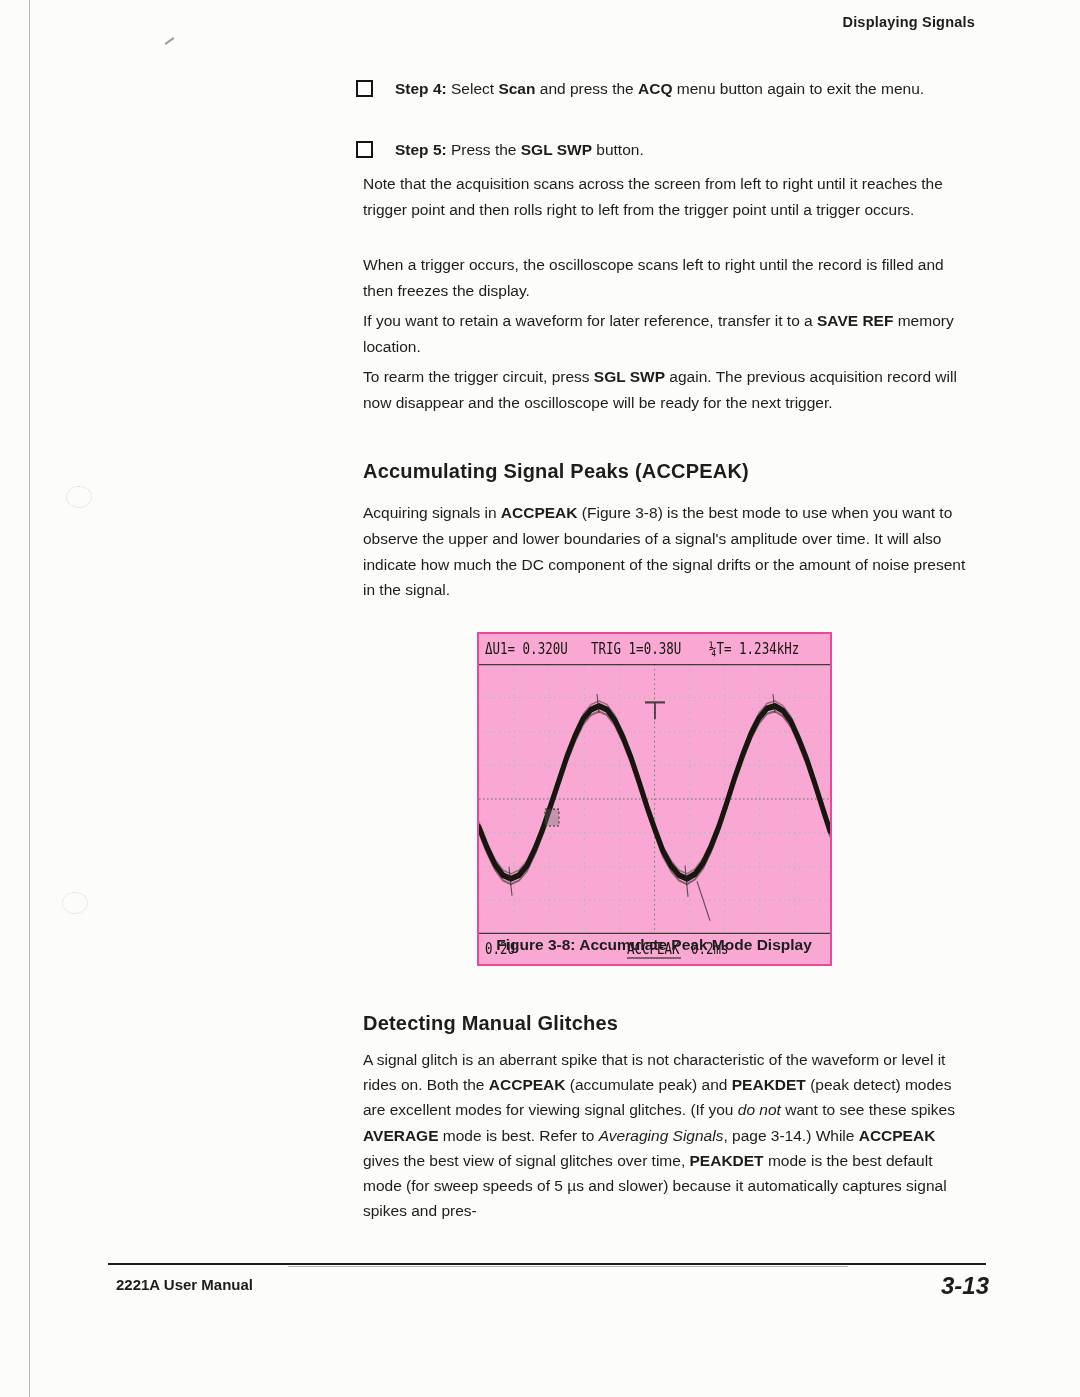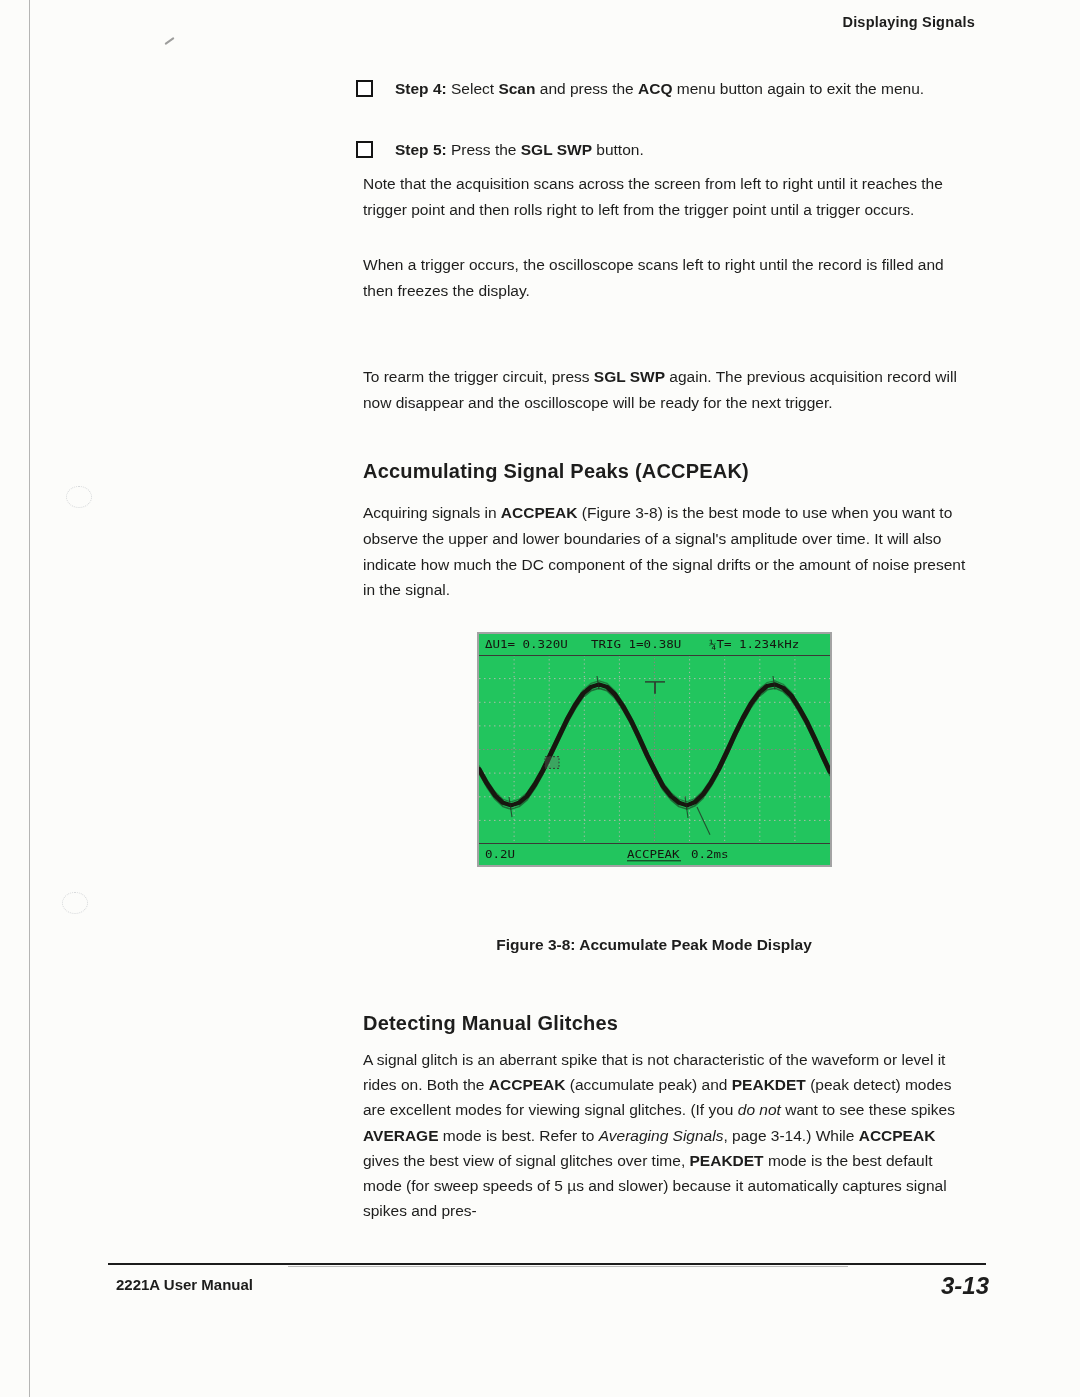--- a/index.html
+++ b/index.html
@@ -29,21 +29,21 @@
   .p2 { top:252px; }
   .p3 { top:308px; }
   .p4 { top:364px; }
   .p5 { top:500px; }
   .p6 { top:1047px; width:612px; line-height:25.2px; }
 
   .section-heading { position:absolute; left:363px; font-size:20px; font-weight:bold; letter-spacing:.2px; }
   .h-accpeak { top:460px; }
   .h-glitches { top:1012px; }
 
-  .figure { position:absolute; left:477px; top:632px; width:355px; height:235px; border:2px solid #a3a3a3; background:#22c55e; }
+  .figure { position:absolute; left:477px; top:632px; width:355px; height:334px; border:2px solid #ec4899; background:#f9a8d4; }
   .figure svg { display:block; width:100%; height:100%; }
   .figure text { font-family:"DejaVu Sans Mono", monospace; font-size:12.5px; fill:#15150f; }
 
   .figure-caption { position:absolute; left:351px; top:936px; width:606px; text-align:center; font-size:15.5px; font-weight:bold; }
 
   .footer-rule { position:absolute; left:108px; top:1263px; width:878px; height:2px; background:#1c1c1c; }
   .footer-rule::after { content:""; position:absolute; left:180px; top:3px; width:560px; height:1px; background:#777; opacity:.5; }
   .footer-left { position:absolute; left:108px; top:1276px; font-size:15px; font-weight:bold;margin-left:8px; }
   .footer-right { position:absolute; left:941px; top:1272px; font-size:24px; font-weight:bold; font-style:italic; }
 </style>
@@ -64,20 +64,21 @@
     <div class="step-text"><span class="b">Step 4:</span><span>  Select </span><span class="b">Scan</span><span> and press the </span><span class="b">ACQ</span><span> menu button again to exit the menu.</span></div>
   </div>
 
   <div class="step step-5">
     <span class="checkbox"></span>
     <div class="step-text"><span class="b">Step 5:</span><span>  Press the </span><span class="b">SGL SWP</span><span> button.</span></div>
   </div>
 
   <p class="para p1"><span>Note that the acquisition scans across the screen from left to right until it reaches the trigger point and then rolls right to left from the trigger point until a trigger occurs.</span></p>
   <p class="para p2"><span>When a trigger occurs, the oscilloscope scans left to right until the record is filled and then freezes the display.</span></p>
+  <p class="para p3"><span>If you want to retain a waveform for later reference, transfer it to a </span><span class="b">SAVE REF</span><span> memory location.</span></p>
   <p class="para p4"><span>To rearm the trigger circuit, press </span><span class="b">SGL SWP</span><span> again. The previous acquisition record will now disappear and the oscilloscope will be ready for the next trigger.</span></p>
 
   <h2 class="section-heading h-accpeak">Accumulating Signal Peaks (ACCPEAK)</h2>
   <p class="para p5"><span>Acquiring signals in </span><span class="b">ACCPEAK</span><span> (Figure 3-8) is the best mode to use when you want to observe the upper and lower boundaries of a signal's amplitude over time. It will also indicate how much the DC component of the signal drifts or the amount of noise present in the signal.</span></p>
 
   <div class="figure">
     <svg viewBox="0 0 351 275" preserveAspectRatio="none">
       <defs>
         <path id="wf" d="M 0,161 L 8,178 L 16,192 L 24,201 L 32,204 L 40,201 L 48,193 L 56,179 L 64,162 L 72,142 L 80,122 L 88,102 L 96,85 L 104,71 L 112,63 L 120,60 L 128,63 L 136,72 L 144,86 L 152,103 L 160,123 L 168,144 L 176,163 L 184,181 L 192,193 L 200,201 L 208,204 L 216,200 L 224,191 L 232,177 L 240,160 L 248,140 L 256,119 L 264,100 L 272,83 L 280,70 L 288,62 L 296,60 L 304,64 L 312,73 L 320,88 L 328,105 L 336,125 L 344,146 L 351,164"></path>
       </defs>

